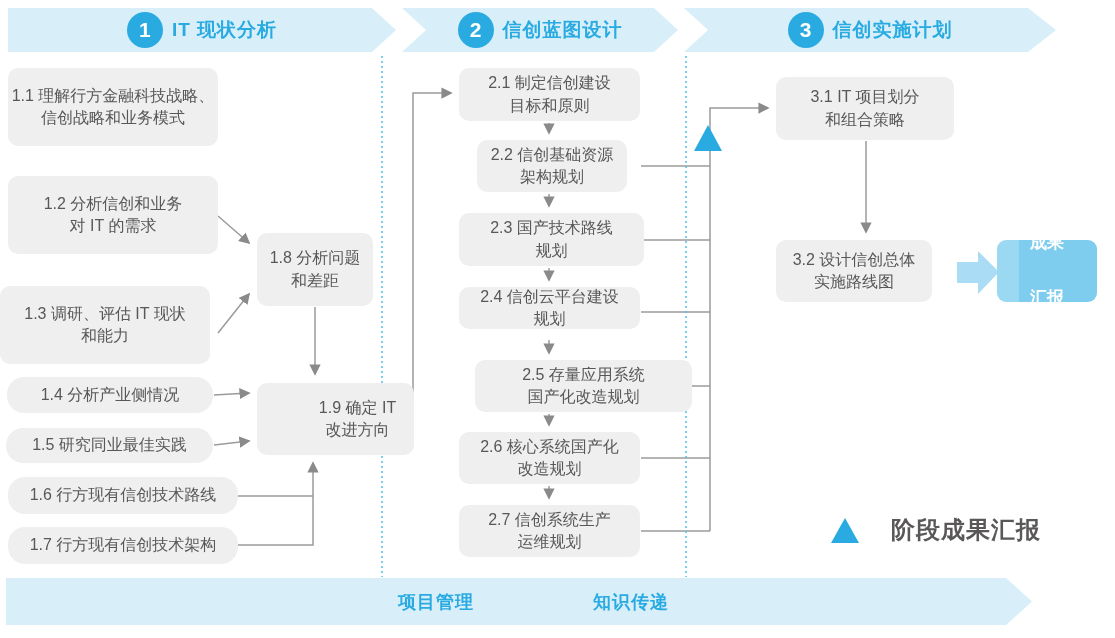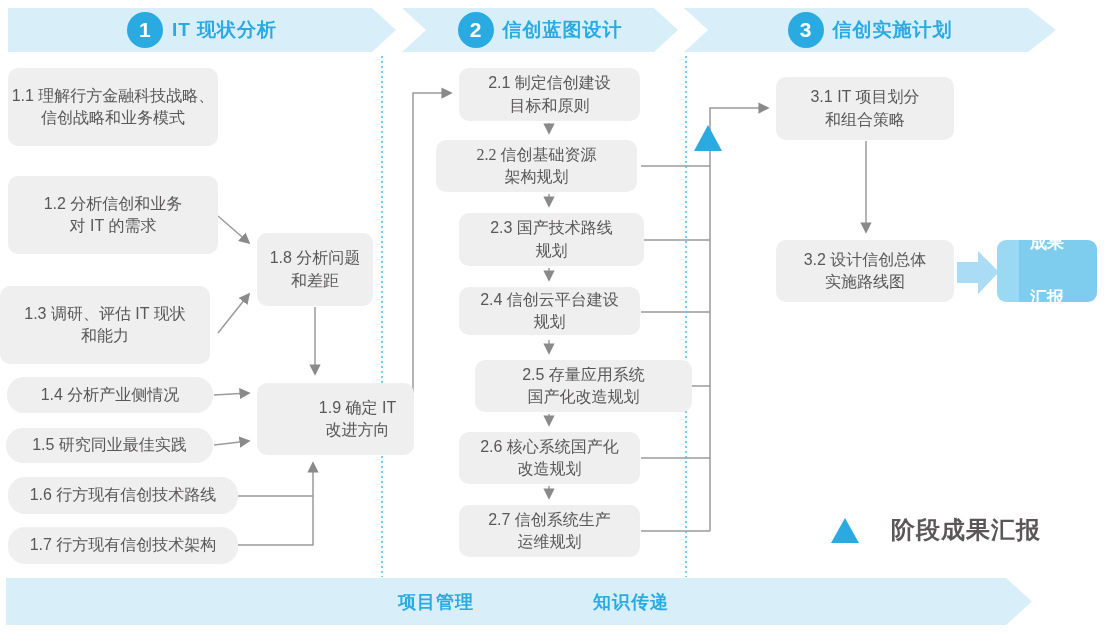--- a/index.html
+++ b/index.html
@@ -130,50 +130,50 @@
   </div>
   <div class="gbox" style="left:257px;top:383px;width:113px;height:72px;padding-left:44px;">
     <span>1.9 确定 IT</span>
     <span>改进方向</span>
   </div>
 
   <div class="gbox" style="left:459px;top:68px;width:181px;height:53px;">
     <span>2.1 制定信创建设</span>
     <span>目标和原则</span>
   </div>
-  <div class="gbox" style="left:436px;top:140px;width:201px;height:52px;font-family:Liberation Serif, serif;">
+  <div class="gbox" style="left:477px;top:140px;width:150px;height:52px;">
     <span>2.2 信创基础资源</span>
     <span>架构规划</span>
   </div>
   <div class="gbox" style="left:459px;top:213px;width:185px;height:53px;">
     <span>2.3 国产技术路线</span>
     <span>规划</span>
   </div>
-  <div class="gbox" style="left:459px;top:287px;width:181px;height:48px;">
+  <div class="gbox" style="left:459px;top:287px;width:181px;height:42px;">
     <span>2.4 信创云平台建设</span>
     <span>规划</span>
   </div>
   <div class="gbox" style="left:475px;top:360px;width:217px;height:52px;">
     <span>2.5 存量应用系统</span>
     <span>国产化改造规划</span>
   </div>
   <div class="gbox" style="left:459px;top:432px;width:181px;height:52px;">
     <span>2.6 核心系统国产化</span>
     <span>改造规划</span>
   </div>
   <div class="gbox" style="left:459px;top:505px;width:181px;height:52px;">
     <span>2.7 信创系统生产</span>
     <span>运维规划</span>
   </div>
 
   <div class="gbox" style="left:776px;top:77px;width:178px;height:63px;">
     <span>3.1 IT 项目划分</span>
     <span>和组合策略</span>
   </div>
-  <div class="gbox" style="left:776px;top:240px;width:178px;height:62px;">
+  <div class="gbox" style="left:776px;top:240px;width:156px;height:62px;">
     <span>3.2 设计信创总体</span>
     <span>实施路线图</span>
   </div>
 
   <div class="output-box">
     <span>成果</span>
     <span>汇报</span>
   </div>
 
   <div class="legend">

